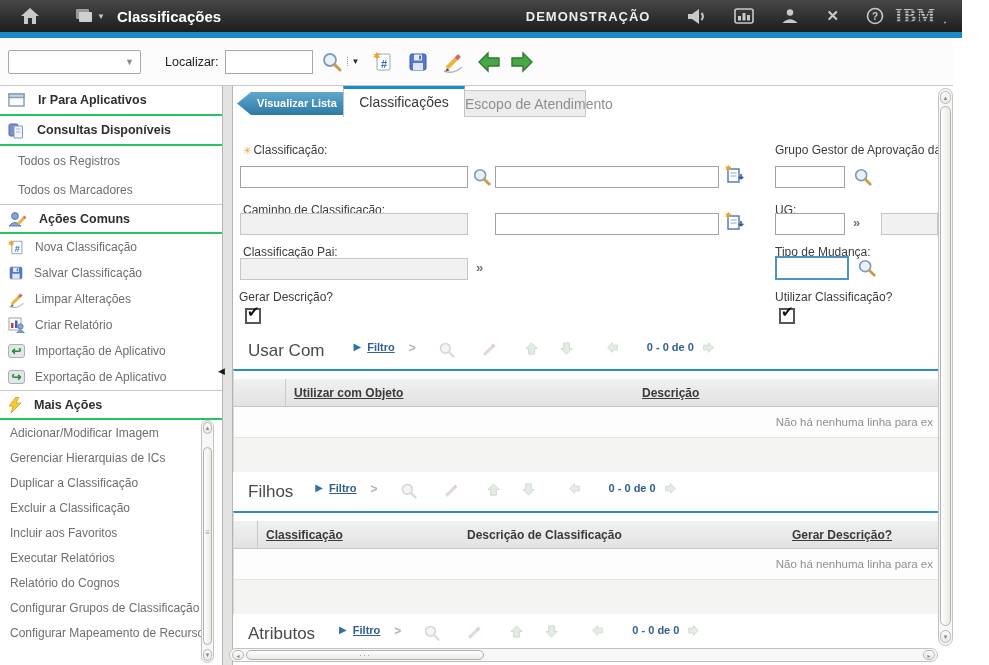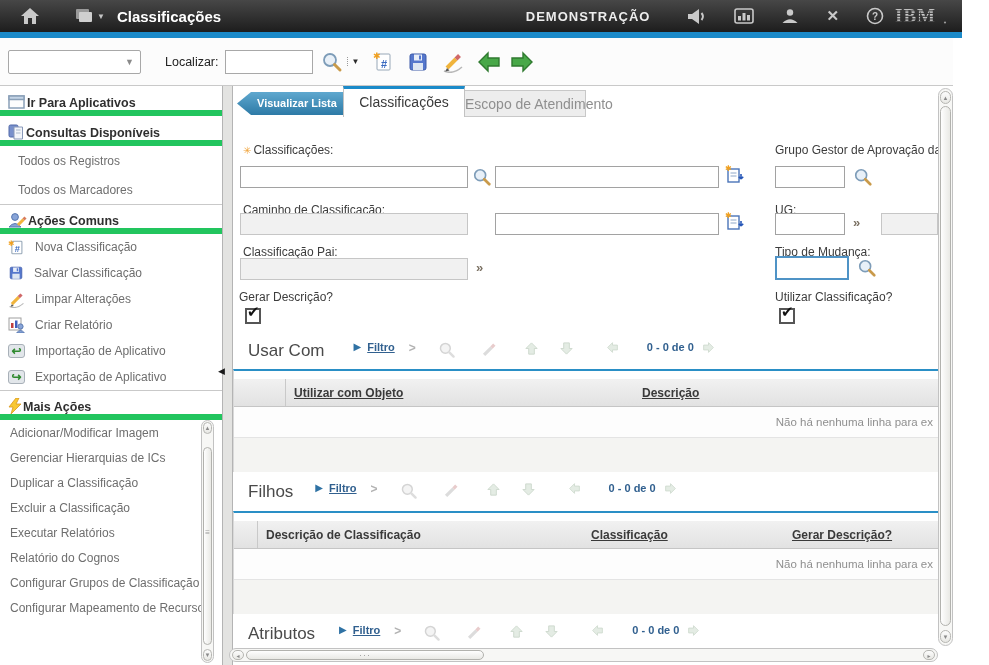--- a/index.html
+++ b/index.html
@@ -24,22 +24,22 @@
   .qselect{width:133px;height:24px;background:#fff;border:1px solid #a8a8a8;border-radius:2px;
            display:flex;align-items:center;justify-content:flex-end;padding-right:6px;}
   .qsel-caret{color:#8a8a8a;font-size:9px;}
   .findlbl{margin-left:24px;font-size:12.5px;color:#222;}
   .findin{margin-left:6px;width:88px;height:24px;border:1px solid #a8a8a8;background:#fff;
           font:12px "Liberation Sans",sans-serif;padding:0 3px;}
   .tic{display:inline-flex;align-items:center;margin-left:13px;}
   .tcaret{margin-left:4px;padding-left:4px;border-left:1px dotted #9a9a9a;color:#2a2a2a;font-size:8px;}
   
   .sidebar{position:absolute;left:0;top:86px;width:222px;height:579px;background:#fff;overflow:hidden;}
-  .sb-head{height:30px;display:flex;align-items:flex-end;gap:1px;padding-left:8px;font-weight:bold;
-           font-size:12.5px;color:#2f2f2f;border-bottom:6px solid #22c55e;}
+  .sb-head{height:30px;display:flex;align-items:center;gap:12px;padding-left:8px;font-weight:bold;
+           font-size:12.5px;color:#2f2f2f;border-bottom:2px solid #22c55e;}
   .bt{border-top:1px solid #c9c9c9;}
   .sb-link{height:29px;display:flex;align-items:center;padding-left:18px;color:#6e6e6e;font-size:12px;}
   .sb-item{height:26px;display:flex;align-items:center;gap:10px;padding-left:8px;color:#6e6e6e;font-size:12px;}
   .morelist{width:200px;}
   .ml-item{height:25px;display:flex;align-items:center;padding-left:10px;padding-right:4px;
            color:#6e6e6e;font-size:12px;white-space:nowrap;}
   .subarrow{margin-left:auto;color:#7a7a7a;font-size:9px;}
   .ic{display:inline-flex;align-items:center;justify-content:center;}
   .imparrow{width:17px;height:14px;border-radius:3px;background:#e2e6ea;border:1px solid #a8b0b8;
             color:#2f8a2f;font-size:12px;font-weight:bold;display:inline-flex;align-items:center;justify-content:center;line-height:1;}
@@ -307,20 +307,21 @@
             <path d="M8 0 L1 9 H5 L3 16 L13 6 H8 L11 0 Z" fill="#f8c832" stroke="#d89820" stroke-width="0.8"></path>
           </svg>
       </span>
       <span>Mais Ações</span>
     </div>
     <div class="morelist">
       <div class="ml-item">Adicionar/Modificar Imagem</div>
       <div class="ml-item">Gerenciar Hierarquias de ICs</div>
       <div class="ml-item">Duplicar a Classificação</div>
       <div class="ml-item">Excluir a Classificação</div>
+      <div class="ml-item">Incluir aos Favoritos</div>
       <div class="ml-item">Executar Relatórios</div>
       <div class="ml-item">Relatório do Cognos</div>
       <div class="ml-item">Configurar Grupos de Classificação ...</div>
       <div class="ml-item">Configurar Mapeamento de Recurso...</div>
     </div>
 
     <div class="track" style="left:201px;top:334px;width:13px;height:243px;">
       <div class="sbtn" style="top:1px;height:12px;">▲</div>
       <div class="thumbv" style="top:26px;height:198px;">
         <span class="gripv" style="top:80px;">≡</span>
@@ -332,21 +333,21 @@
   <div class="divider">
     <span class="coll">◀</span>
   </div>
 
   <div class="main">
     <div class="backbtn">Visualizar Lista</div>
     <div class="tab active">Classificações</div>
     <div class="tab inactive">Escopo de Atendimento</div>
 
     <div class="flbl" style="left:10px;top:57px;">
-      <span class="req">✳</span><span>Classificações:</span>
+      <span class="req">✳</span><span>Classificação:</span>
     </div>
     <input class="tin" style="left: 7px; top: 80px; width: 228px;" value="">
     <span class="fic" style="left:239px;top:81px;">
       <svg width="20" height="20" viewBox="0 0 22 22">
           <circle cx="9" cy="9" r="6" fill="#e8f0f8" stroke="#7d9cb8" stroke-width="1.8"></circle>
           <line x1="13.5" y1="13.5" x2="19" y2="19" stroke="#c99a4a" stroke-width="3" stroke-linecap="round"></line>
         </svg>
     </span>
     <input class="tin" style="left: 262px; top: 80px; width: 224px;" value="">
     <span class="fic" style="left:492px;top:79px;">
@@ -491,22 +492,22 @@
       <span class="range">0 - 0 de 0</span>
       <span class="sic" style="margin-left:8px">
         <svg width="13" height="13" viewBox="0 0 16 16">
             <path d="M14 8 L8 2 V5 H2 V11 H8 V14 Z" fill="#e4ece4" stroke="#cdd9cd"></path>
           </svg>
       </span>
     </div>
     <div class="dtable" style="top:425px;">
       <div class="dthead">
         <div class="c0n"></div>
+        <div class="c colu" style="width:201px;">Classificação</div>
         <div class="c" style="width:325px;">Descrição de Classificação</div>
-        <div class="c colu" style="width:201px;">Classificação</div>
         <div class="c colu" style="flex:1;">Gerar Descrição?</div>
       </div>
       <div class="dtrow">
         <span>Não há nenhuma linha para ex</span>
       </div>
       <div class="dtfoot"></div>
     </div>
 
     <div class="sechead" style="top:538px;">
       <span class="sectitle">Atributos</span>

